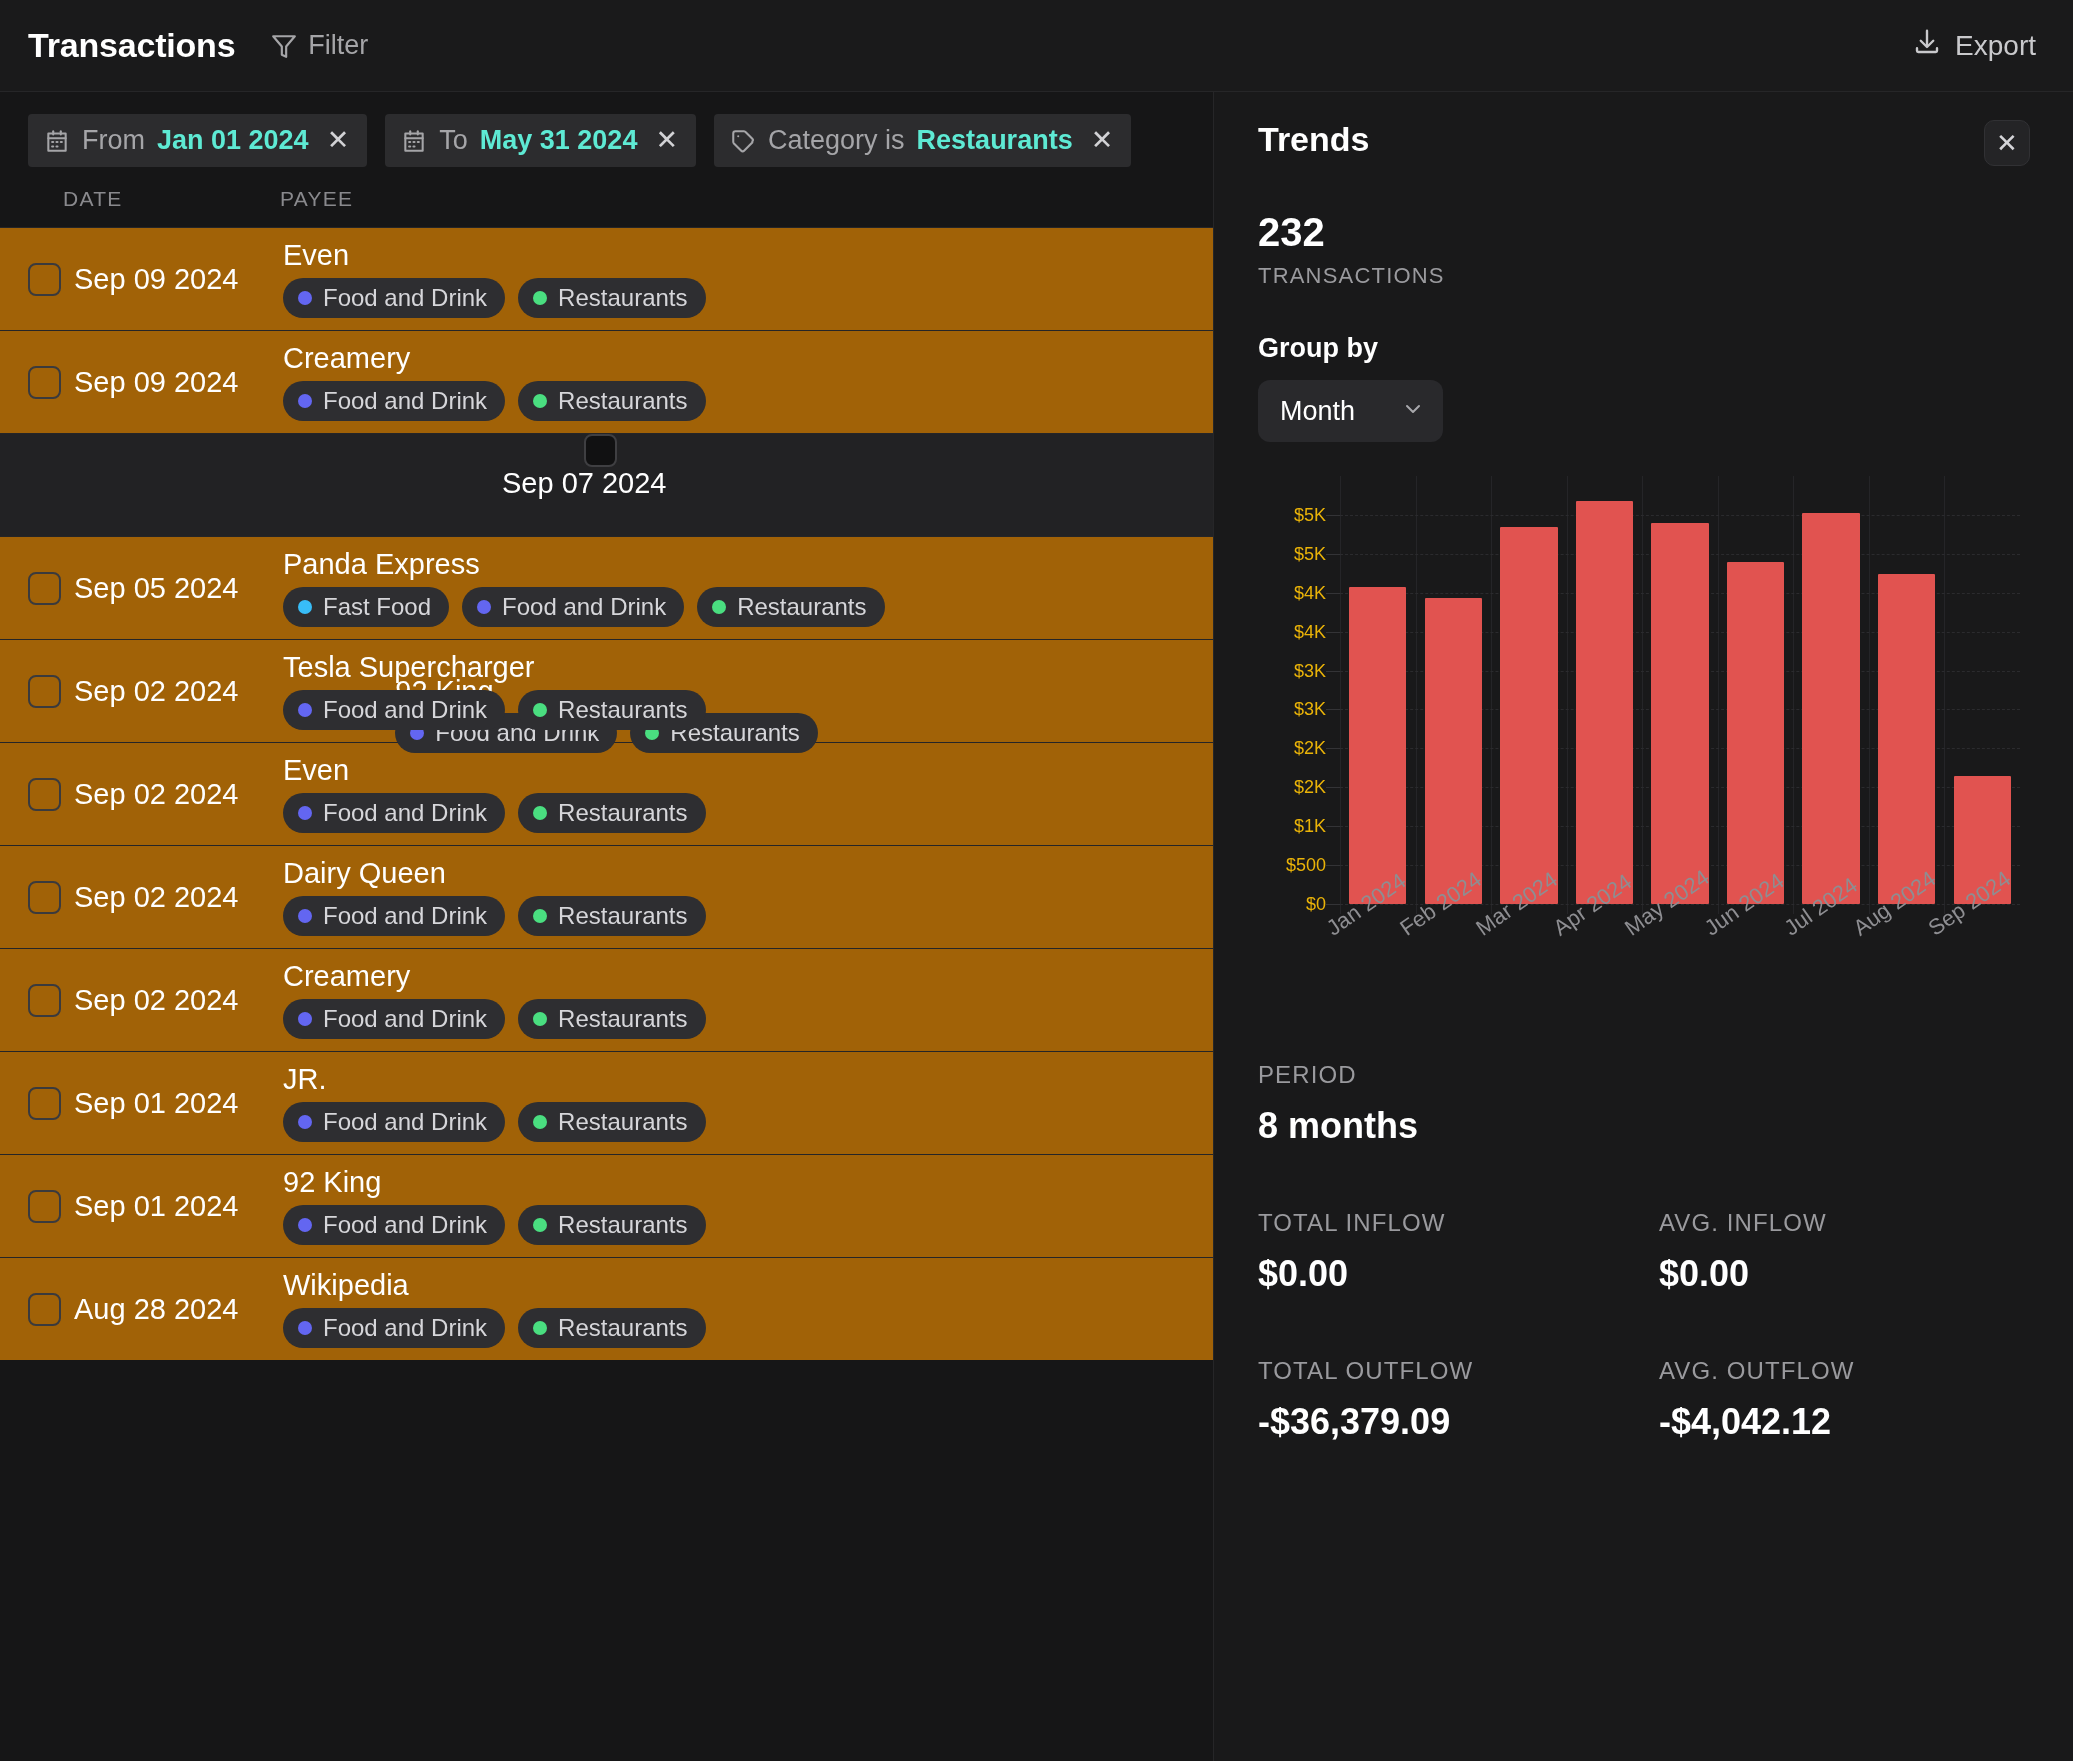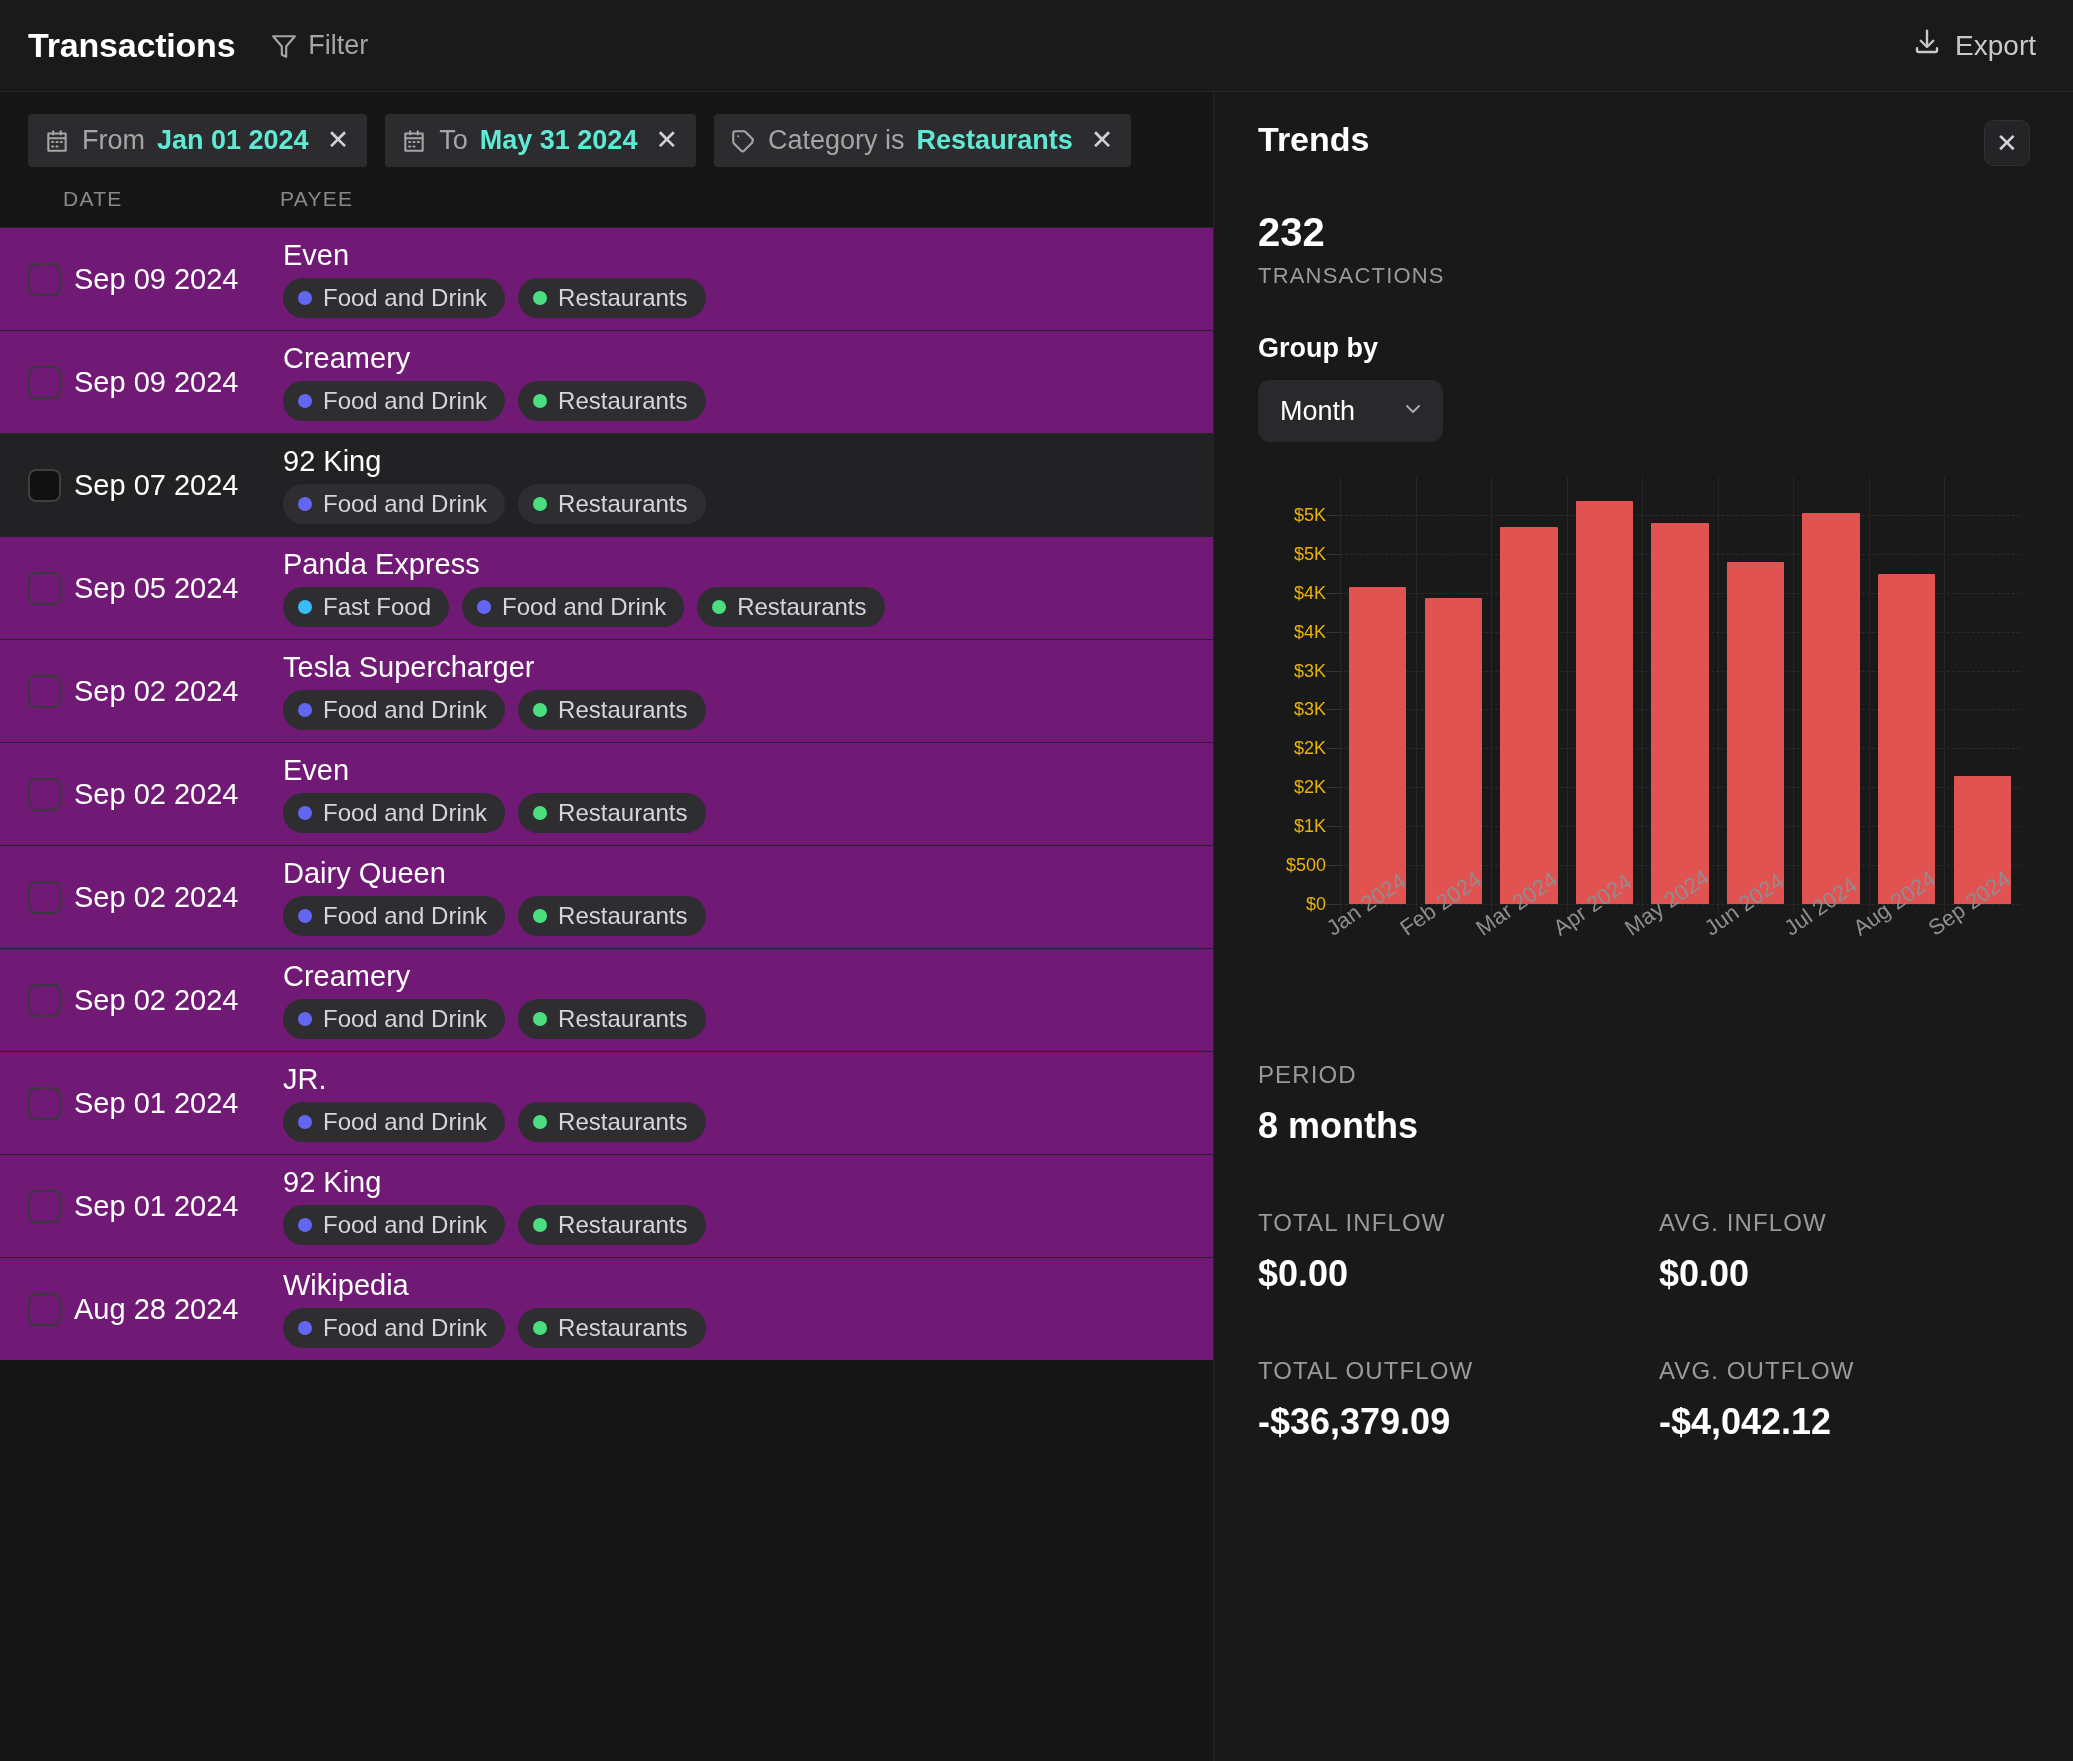--- a/index.html
+++ b/index.html
@@ -55,23 +55,23 @@
   .thead { display: flex; align-items: center; padding: 0 28px 16px 28px; }
   .th { font-size: 21px; letter-spacing: 1.3px; color: #89898d; font-weight: 400; }
   .th-date { width: 217px; margin-left: 35px; }
   .th-payee { }
 
   .rows { flex: 1; overflow: hidden; }
   .row {
     display: flex; align-items: center;
     height: 103px; padding: 0 28px;
     border-top: 1px solid #252527;
-    background: #701a75;
-  }
-  .row.hover { background: #222224; }
+    background: #a16207;
+  }
+  .row.hover { background: #222224; flex-direction: column; }
   .cb {
     width: 33px; height: 33px; flex: 0 0 33px;
     border: 2px solid #3a3a3d; border-radius: 8px;
     background: transparent; margin-right: 13px; cursor: pointer;
   }
   .row.hover .cb { background: #111112; border-color: #3f3f42; }
   .date { width: 209px; flex: 0 0 209px; font-size: 29px; color: #fff; }
   .payee { display: flex; flex-direction: column; gap: 7px; }
   .payee-name { font-size: 29px; color: #fff; line-height: 1.05; }
   .tags { display: flex; gap: 13px; }

